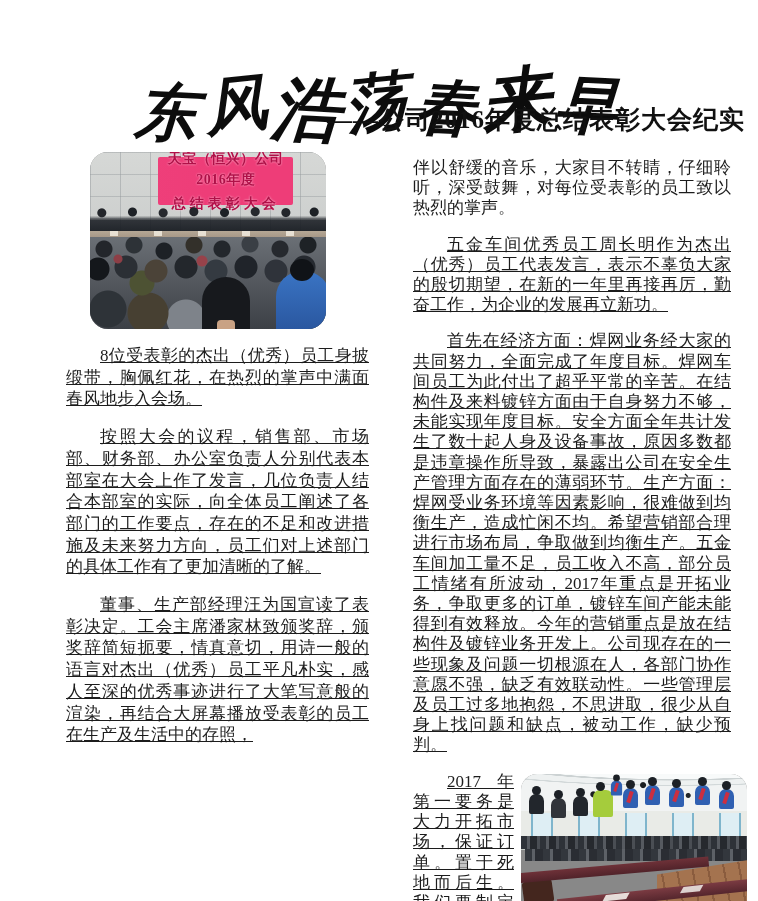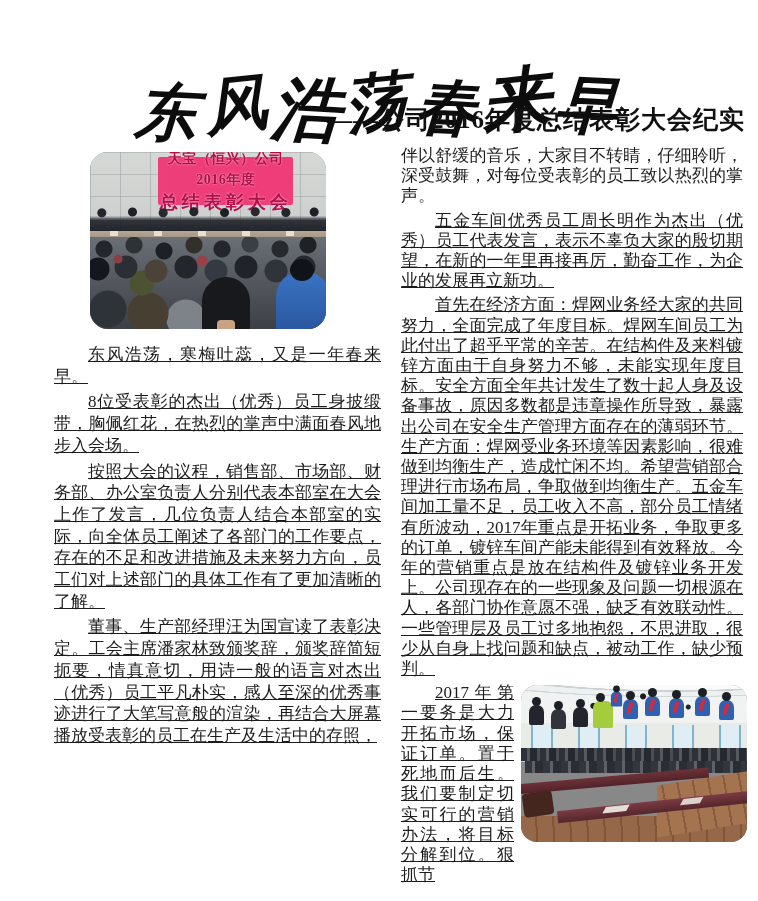--- a/index.html
+++ b/index.html
@@ -15,40 +15,40 @@
   }
   .headline span{display:inline-block;}
   .subtitle{
     position:absolute;top:103px;right:13px;
     font-size:25px;font-weight:bold;letter-spacing:1px;color:#111;white-space:nowrap;
   }
   
   .col{position:absolute;text-align:justify;}
   .col-left{left:50px;top:152px;width:335px;font-size:17px;line-height:21.7px;}
   .col-right{left:397px;top:142px;width:350px;font-size:17px;line-height:20.2px;}
-  .col p{margin:4px;}
+  .col p{margin:16px;}
   .col p.indent{text-indent:2em;text-decoration:underline;}
   
   .photo{position:relative;overflow:hidden;background:#888;}
   .photo-top{width:236px;height:177px;border-radius:18px;margin:0 0 15px 40px;}
   .photo-bottom{width:226px;height:157px;border-radius:16px;float:right;margin:2px 0 5px 7px;}
   .layer{position:absolute;}
   
   .pt-wall{inset:0;background:
     repeating-linear-gradient(90deg,rgba(150,155,158,.5) 0 1px,transparent 1px 30px),
     repeating-linear-gradient(0deg,rgba(150,155,158,.45) 0 1px,transparent 1px 22px),
     linear-gradient(#d6d8d6,#c0c3c3);}
   .pt-banner{
     left:29%;top:3%;width:57%;height:27%;border-radius:2px;
     background:linear-gradient(100deg,#f4579311,transparent 40%),var(--banner_pink,#ee3d78);
     color:var(--banner_text,#b01048);text-align:center;font-weight:bold;
     text-shadow:0 0 2px #ffc9dc;display:flex;flex-direction:column;justify-content:center;gap:2px;
   }
   .pt-banner .b1{font-size:14px;letter-spacing:.5px;}
-  .pt-banner .b2{font-size:18px;letter-spacing:4px;font-family:Liberation Mono, monospace;}
+  .pt-banner .b2{font-size:14px;letter-spacing:4px;}
   .pt-presidium{left:0;top:30%;width:100%;height:16%;background:
     radial-gradient(circle at 5% 28%,#23262b 0 4px,transparent 5px),
     radial-gradient(circle at 18% 25%,#1d2126 0 4px,transparent 5px),
     radial-gradient(circle at 31% 28%,#26292e 0 4px,transparent 5px),
     radial-gradient(circle at 44% 24%,#23262b 0 4px,transparent 5px),
     radial-gradient(circle at 57% 27%,#1d2126 0 4px,transparent 5px),
     radial-gradient(circle at 70% 24%,#26292e 0 4px,transparent 5px),
     radial-gradient(circle at 83% 27%,#23262b 0 4px,transparent 5px),
     radial-gradient(circle at 95% 25%,#1d2126 0 4px,transparent 5px),
     linear-gradient(transparent 38%,rgba(26,30,36,.88) 55%,rgba(22,26,32,.95));}
@@ -134,21 +134,20 @@
       <div class="layer pt-banner">
         <div class="b1">天宝（恒兴）公司2016年度</div>
         <div class="b2">总结表彰大会</div>
       </div>
       <div class="layer pt-presidium"></div>
       <div class="layer pt-table"></div>
       <div class="layer pt-crowd"></div>
       <div class="layer pt-center"></div>
       <div class="layer pt-blue"></div>
     </div>
-    <p class="indent">东风浩荡，寒梅吐蕊，又是一年春来早。</p>
     <p class="indent">8位受表彰的杰出（优秀）员工身披缎带，胸佩红花，在热烈的掌声中满面春风地步入会场。</p>
     <p class="indent">按照大会的议程，销售部、市场部、财务部、办公室负责人分别代表本部室在大会上作了发言，几位负责人结合本部室的实际，向全体员工阐述了各部门的工作要点，存在的不足和改进措施及未来努力方向，员工们对上述部门的具体工作有了更加清晰的了解。</p>
     <p class="indent">董事、生产部经理汪为国宣读了表彰决定。工会主席潘家林致颁奖辞，颁奖辞简短扼要，情真意切，用诗一般的语言对杰出（优秀）员工平凡朴实，感人至深的优秀事迹进行了大笔写意般的渲染，再结合大屏幕播放受表彰的员工在生产及生活中的存照，</p>
   </div>
 
   <div class="col col-right">
     <p>伴以舒缓的音乐，大家目不转睛，仔细聆听，深受鼓舞，对每位受表彰的员工致以热烈的掌声。</p>
     <p class="indent">五金车间优秀员工周长明作为杰出（优秀）员工代表发言，表示不辜负大家的殷切期望，在新的一年里再接再厉，勤奋工作，为企业的发展再立新功。</p>
     <p class="indent">首先在经济方面：焊网业务经大家的共同努力，全面完成了年度目标。焊网车间员工为此付出了超乎平常的辛苦。在结构件及来料镀锌方面由于自身努力不够，未能实现年度目标。安全方面全年共计发生了数十起人身及设备事故，原因多数都是违章操作所导致，暴露出公司在安全生产管理方面存在的薄弱环节。生产方面：焊网受业务环境等因素影响，很难做到均衡生产，造成忙闲不均。希望营销部合理进行市场布局，争取做到均衡生产。五金车间加工量不足，员工收入不高，部分员工情绪有所波动，2017年重点是开拓业务，争取更多的订单，镀锌车间产能未能得到有效释放。今年的营销重点是放在结构件及镀锌业务开发上。公司现存在的一些现象及问题一切根源在人，各部门协作意愿不强，缺乏有效联动性。一些管理层及员工过多地抱怨，不思进取，很少从自身上找问题和缺点，被动工作，缺少预判。</p>
 

